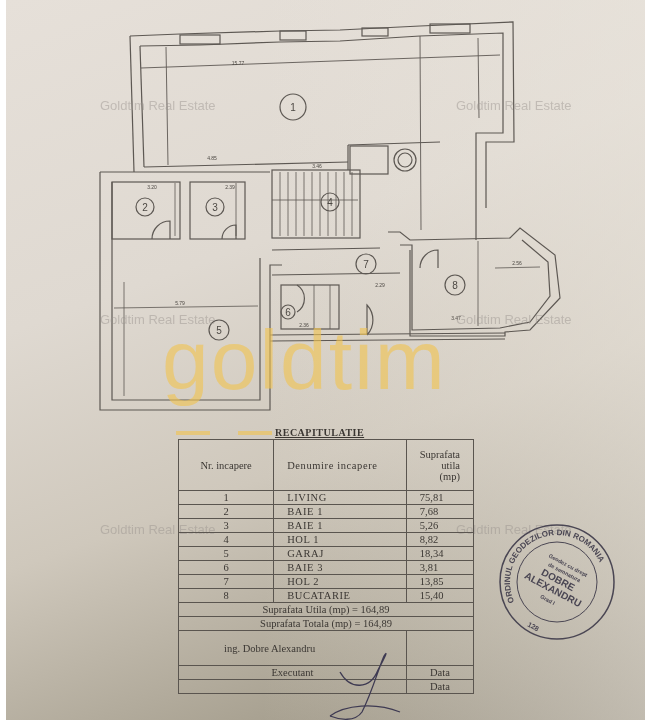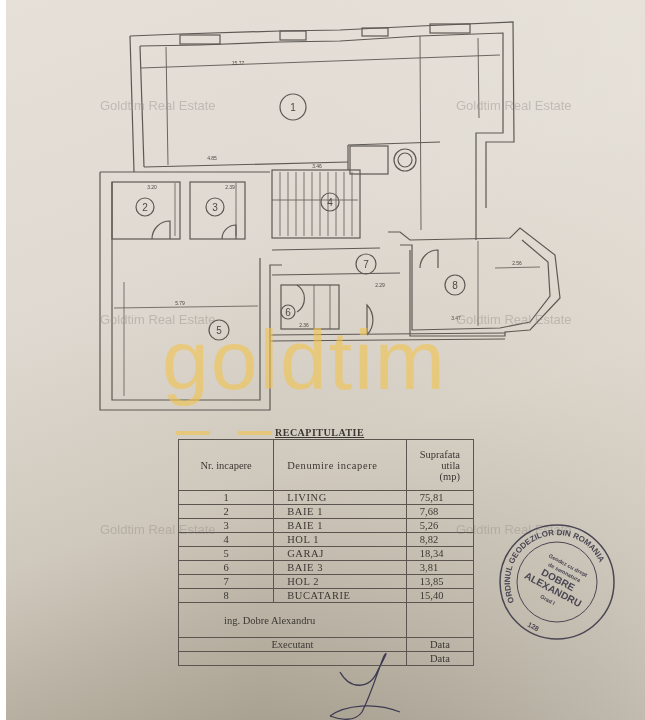--- a/index.html
+++ b/index.html
@@ -195,20 +195,26 @@
         <td class="c1">7</td>
         <td class="c2">HOL 2</td>
         <td class="c3">13,85</td>
       </tr>
   <tr>
         <td class="c1">8</td>
         <td class="c2">BUCATARIE</td>
         <td class="c3">15,40</td>
       </tr>
   <tr>
+        <td colspan="3" class="tot">Suprafata Utila (mp) =   164,89</td>
+      </tr>
+  <tr>
+        <td colspan="3" class="tot">Suprafata Totala (mp) =   164,89</td>
+      </tr>
+  <tr>
     <td colspan="2" class="exec-name">ing. Dobre Alexandru</td>
     <td></td>
   </tr>
   <tr>
     <td colspan="2" class="tot">Executant</td>
     <td class="tot">Data</td>
   </tr>
   <tr>
     <td colspan="2"></td>
     <td class="tot">Data</td>

